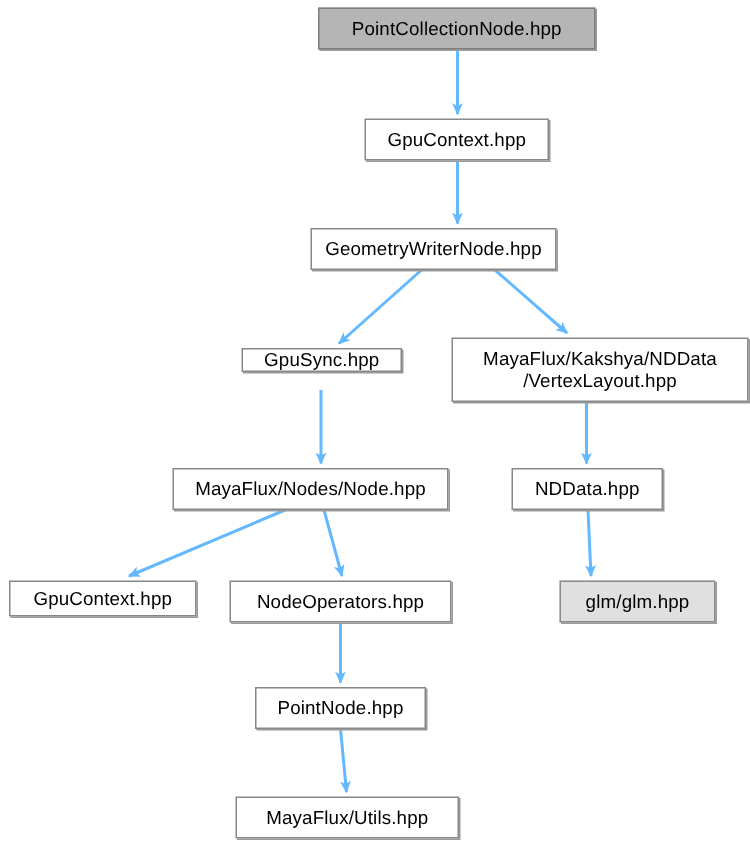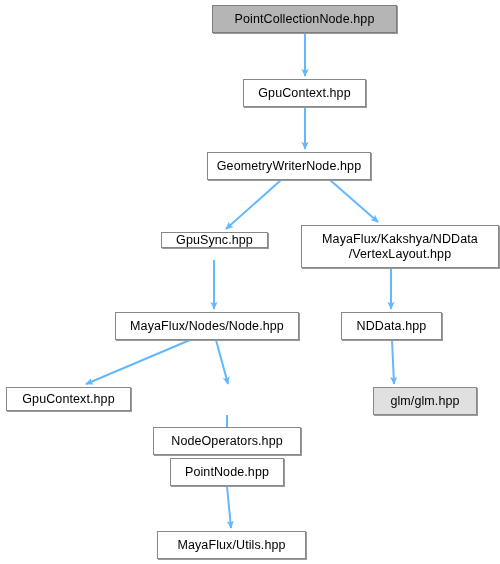--- a/index.html
+++ b/index.html
@@ -78,18 +78,18 @@
   <div id="nodes">
       <div class="node gray-dark" style="left: 212px; top: 5px; width: 185px; height: 28px;"><span class="node-label">PointCollectionNode.hpp</span></div>
       <div class="node" style="left: 243px; top: 79px; width: 123px; height: 28px;"><span class="node-label">GpuContext.hpp</span></div>
       <div class="node" style="left: 207px; top: 152px; width: 164px; height: 28px;"><span class="node-label">GeometryWriterNode.hpp</span></div>
       <div class="node" style="left: 161px; top: 232px; width: 107px; height: 16px;"><span class="node-label">GpuSync.hpp</span></div>
       <div class="node" style="left: 291px; top: 225px; width: 198px; height: 43px; margin-left: 10px;"><span class="node-label">MayaFlux/Kakshya/NDData
 /VertexLayout.hpp</span></div>
       <div class="node" style="left: 115px; top: 312px; width: 184px; height: 28px; justify-content: center;"><span class="node-label">MayaFlux/Nodes/Node.hpp</span></div>
       <div class="node" style="left: 341px; top: 312px; width: 101px; height: 28px;"><span class="node-label">NDData.hpp</span></div>
       <div class="node" style="left: 6px; top: 387px; width: 125px; height: 24px;"><span class="node-label">GpuContext.hpp</span></div>
-      <div class="node" style="left: 153px; top: 387px; width: 148px; height: 28px; margin-top: 40px;"><span class="node-label">NodeOperators.hpp</span></div>
+      <div class="node" style="left: 153px; top: 387px; width: 148px; height: 28px;"><span class="node-label">NodeOperators.hpp</span></div>
       <div class="node gray-light" style="left: 345px; top: 387px; width: 104px; height: 28px; margin-left: 28px;"><span class="node-label">glm/glm.hpp</span></div>
       <div class="node" style="left: 170px; top: 458px; width: 114px; height: 28px;"><span class="node-label">PointNode.hpp</span></div>
       <div class="node" style="left: 157px; top: 531px; width: 149px; height: 28px;"><span class="node-label">MayaFlux/Utils.hpp</span></div>
     </div>
 </div>
 
 </body></html>

